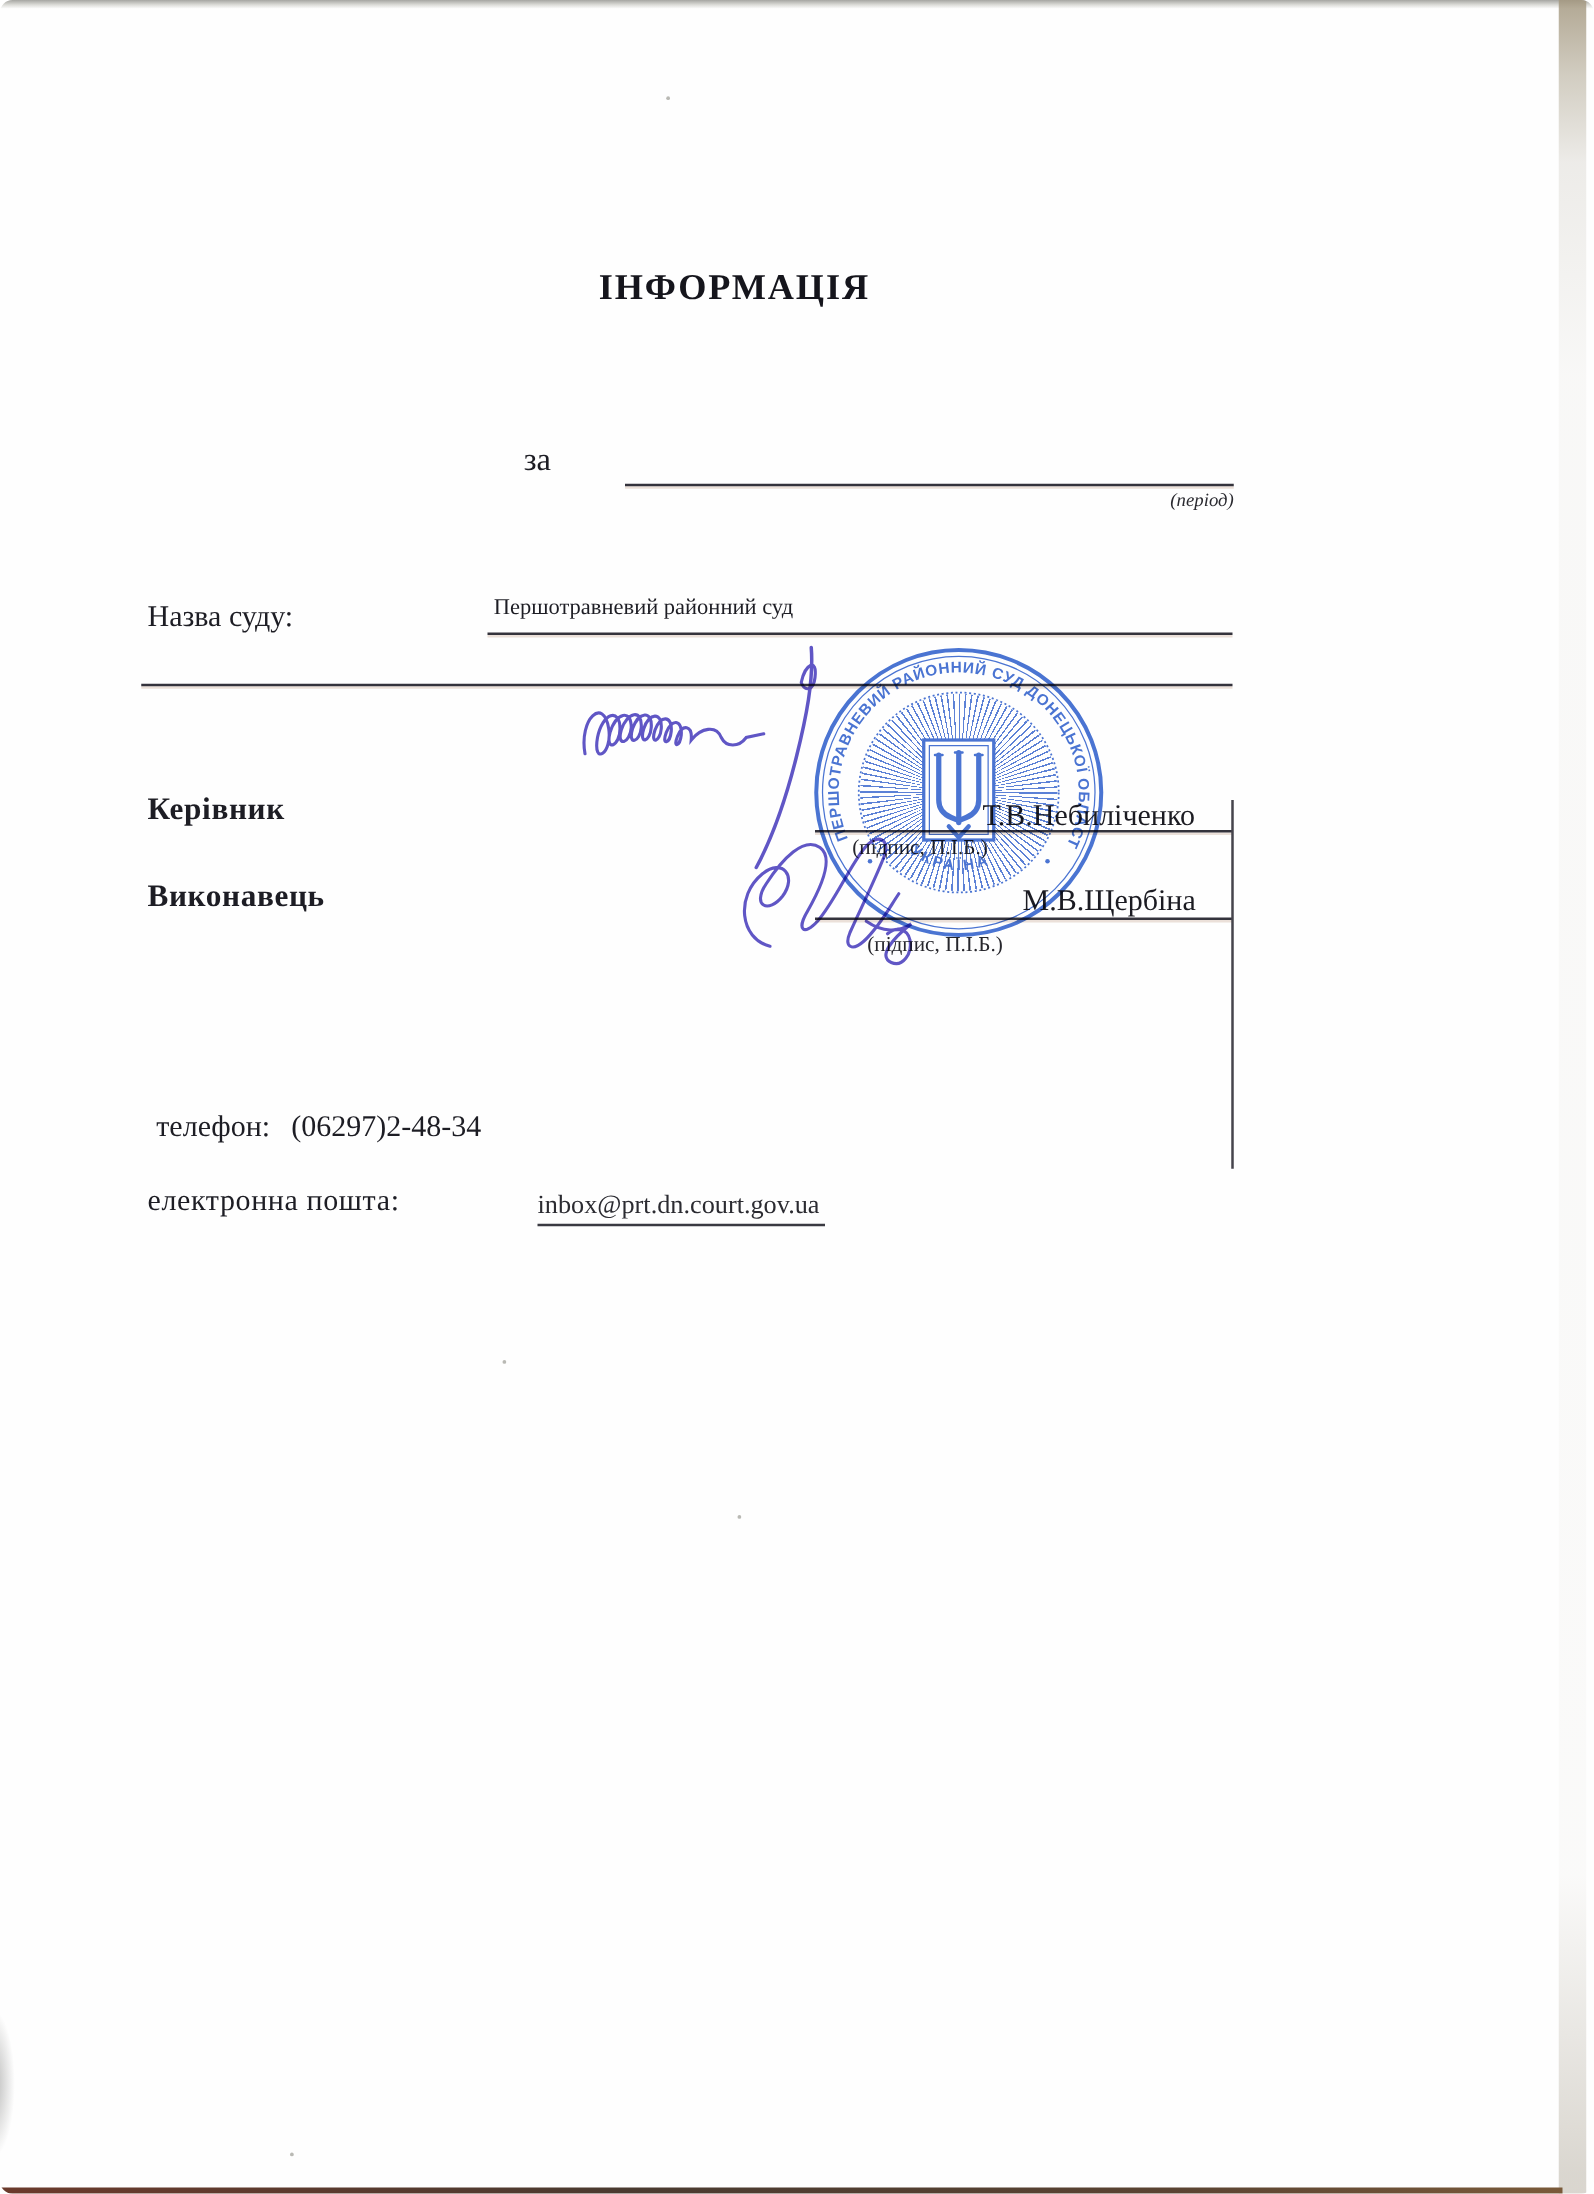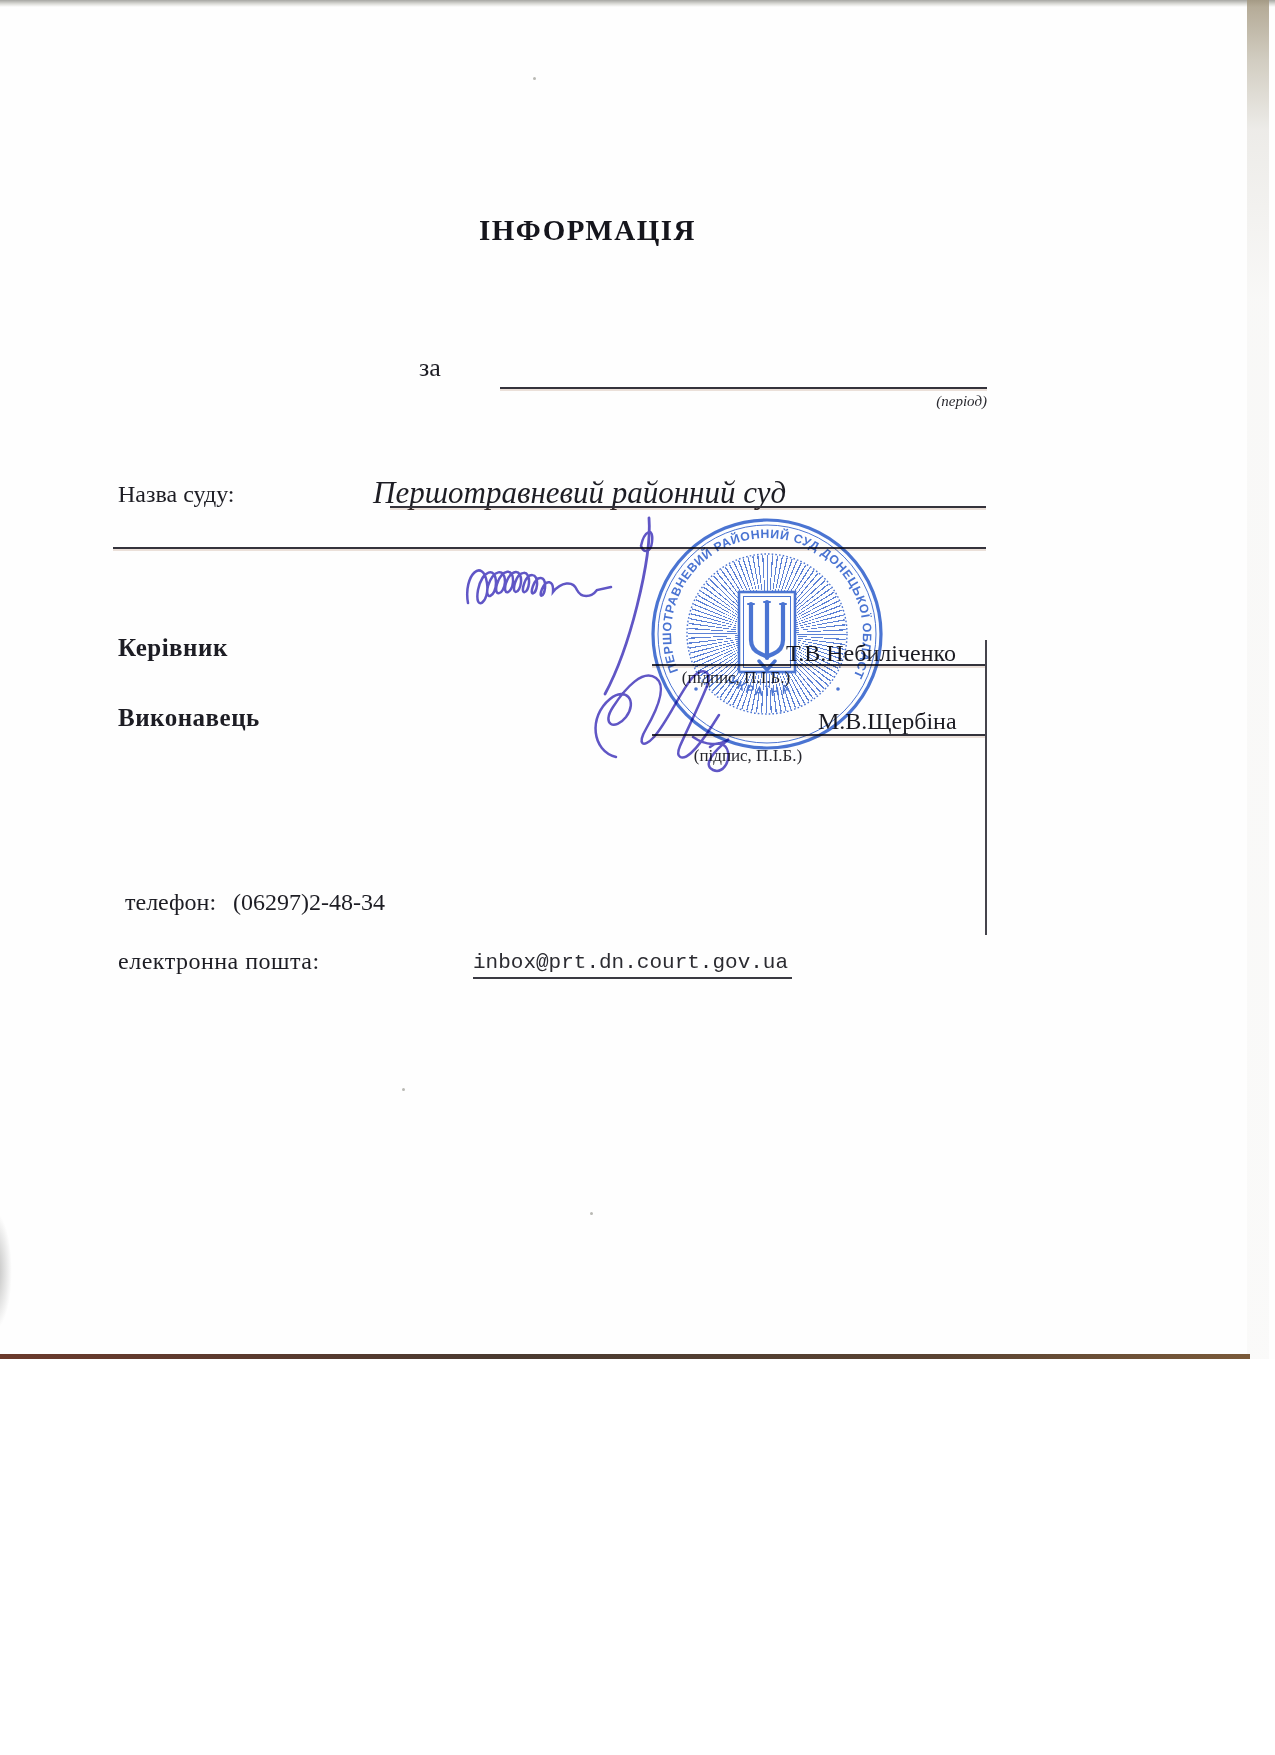--- a/index.html
+++ b/index.html
@@ -1,18 +1,18 @@
 <!DOCTYPE html>
 <html><head>
 <meta charset="utf-8">
 <style>
   html,body{margin:0;padding:0;background:#ffffff;}
   .page{
-    position:relative;width:1275px;height:1359px;background:#fefefe;
-    overflow:hidden;font-family:"Liberation Serif", serif;color:#1d1d24;
+    position:relative;width:1275px;height:1755px;background:#fefefe;
+    overflow:hidden;font-family:"Liberation Serif", serif;color:#1d1d24;border-radius:10px;
   }
   
   .scan-top-edge{position:absolute;left:0;top:0;width:100%;height:7px;
     background:linear-gradient(180deg,#a6a6a2 0,#dcdcd8 55%,rgba(255,255,255,0) 100%);}
   .scan-right-band{position:absolute;left:1247px;top:0;width:22px;height:100%;
     background:linear-gradient(180deg,
       rgba(164,152,128,.85) 0px, rgba(180,172,152,.6) 60px,
       rgba(205,201,192,.35) 130px, rgba(222,220,214,.18) 300px,
       rgba(222,220,214,.12) 1500px, rgba(150,140,120,.35) 1740px);}
   .scan-bottom-edge{position:absolute;left:0;bottom:0;width:1250px;height:5px;
@@ -23,41 +23,41 @@
   
   .title{position:absolute;left:115px;top:212px;width:945px;text-align:center;
     font-weight:bold;font-size:29px;line-height:36px;letter-spacing:1.5px;color:#15151c;}
   .period-prefix{position:absolute;left:419px;top:353px;font-size:26px;}
   .period-value{position:absolute;left:528px;top:352px;font-size:26px;white-space:pre;}
   .rule{position:absolute;height:2px;background:#34333c;box-shadow:0 2px 0 rgba(150,90,50,.18);}
   .period-rule{left:500px;top:387px;width:487px;}
   .period-caption{position:absolute;left:500px;top:393px;width:487px;text-align:right;
     font-style:italic;font-size:15px;color:#2a2a30;}
   .court-label{position:absolute;left:118px;top:481px;font-size:24px;}
-  .court-value{position:absolute;left:373px;top:475px;font-size:31px;font-style:italic;}
+  .court-value{position:absolute;left:395px;top:475px;font-size:18px;}
   .court-rule{left:390px;top:506px;width:596px;}
   .long-rule{left:113px;top:547px;width:873px;height:2px;}
   .role-label{position:absolute;left:118px;font-weight:bold;font-size:25px;letter-spacing:.5px;}
   .role-head{top:634px;}
   .role-exec{top:704px;}
   .sig-rule-1{left:652px;top:664px;width:334px;}
   .sig-rule-2{left:652px;top:734px;width:334px;}
   .sig-name{position:absolute;font-size:24px;color:#1b1b22;}
   .sig-name-1{left:786px;top:640px;}
   .sig-name-2{left:818px;top:708px;}
   .sig-caption{position:absolute;font-size:17px;color:#26262c;text-align:center;}
   .sig-caption-1{left:655px;top:668px;width:162px;}
   .sig-caption-2{left:662px;top:746px;width:172px;}
   .v-rule{position:absolute;left:985px;top:640px;width:2px;height:295px;background:#45444c;}
   .phone-label{position:absolute;left:125px;top:889px;font-size:24px;text-align:right;}
   .phone-value{position:absolute;left:233px;top:889px;font-size:24px;}
   .email-label{position:absolute;left:118px;top:948px;font-size:24px;letter-spacing:.5px;}
   .email-value{position:absolute;left:430px;top:951px;font-size:21px;
-    font-family:Liberation Mono, monospace;color:#2b2b31;
-    border-bottom:2px solid #3a3a42;padding:0 4px 3px 0;margin-left:43px;}
+    font-family:Liberation Serif, serif;color:#2b2b31;
+    border-bottom:2px solid #3a3a42;padding:0 4px 3px 0;}
   
   .stamp{position:absolute;left:647px;top:514px;width:240px;height:240px;
     opacity:.92;mix-blend-mode:multiply;}
   .stamp-rays{position:absolute;left:41px;top:41px;width:158px;height:158px;border-radius:50%;
     background:repeating-conic-gradient(rgba(58,104,207,.9) 0deg .95deg, rgba(255,255,255,0) .95deg 3.6deg);}
   .stamp svg{position:absolute;left:0;top:0;}
   
   .ink-overlay{position:absolute;left:0;top:0;width:1275px;height:1755px;
     mix-blend-mode:multiply;pointer-events:none;}
 </style>

